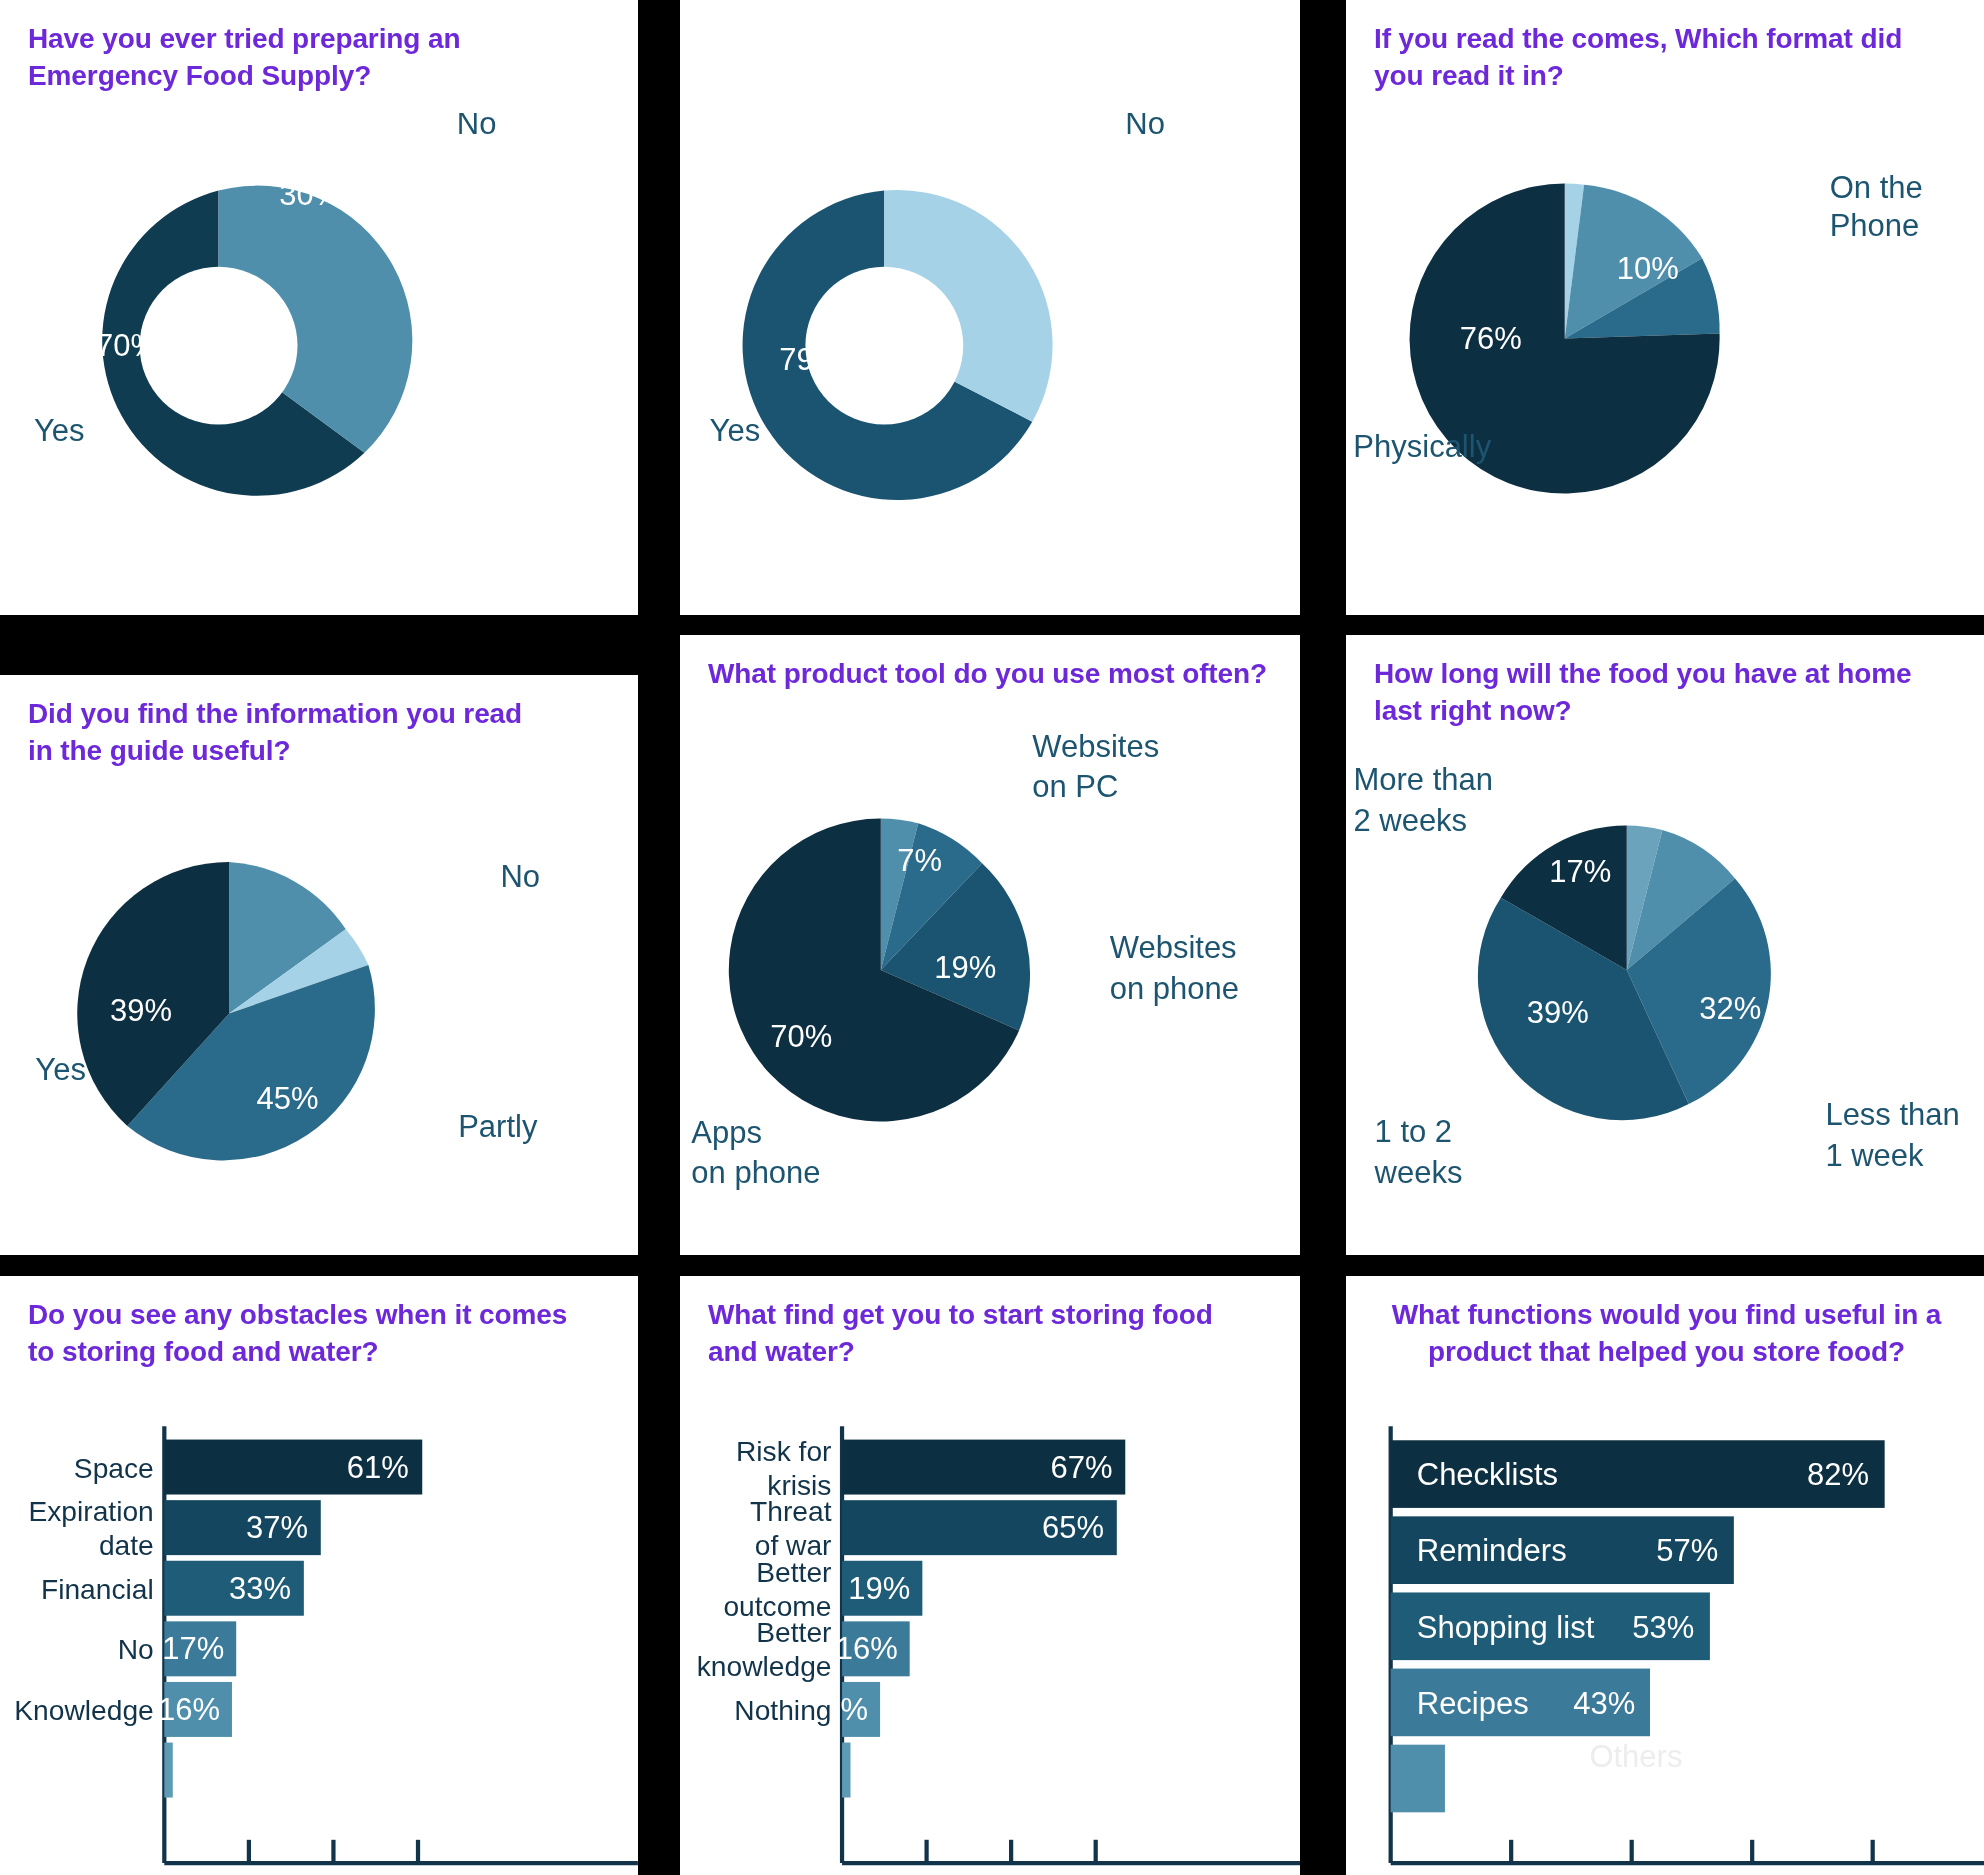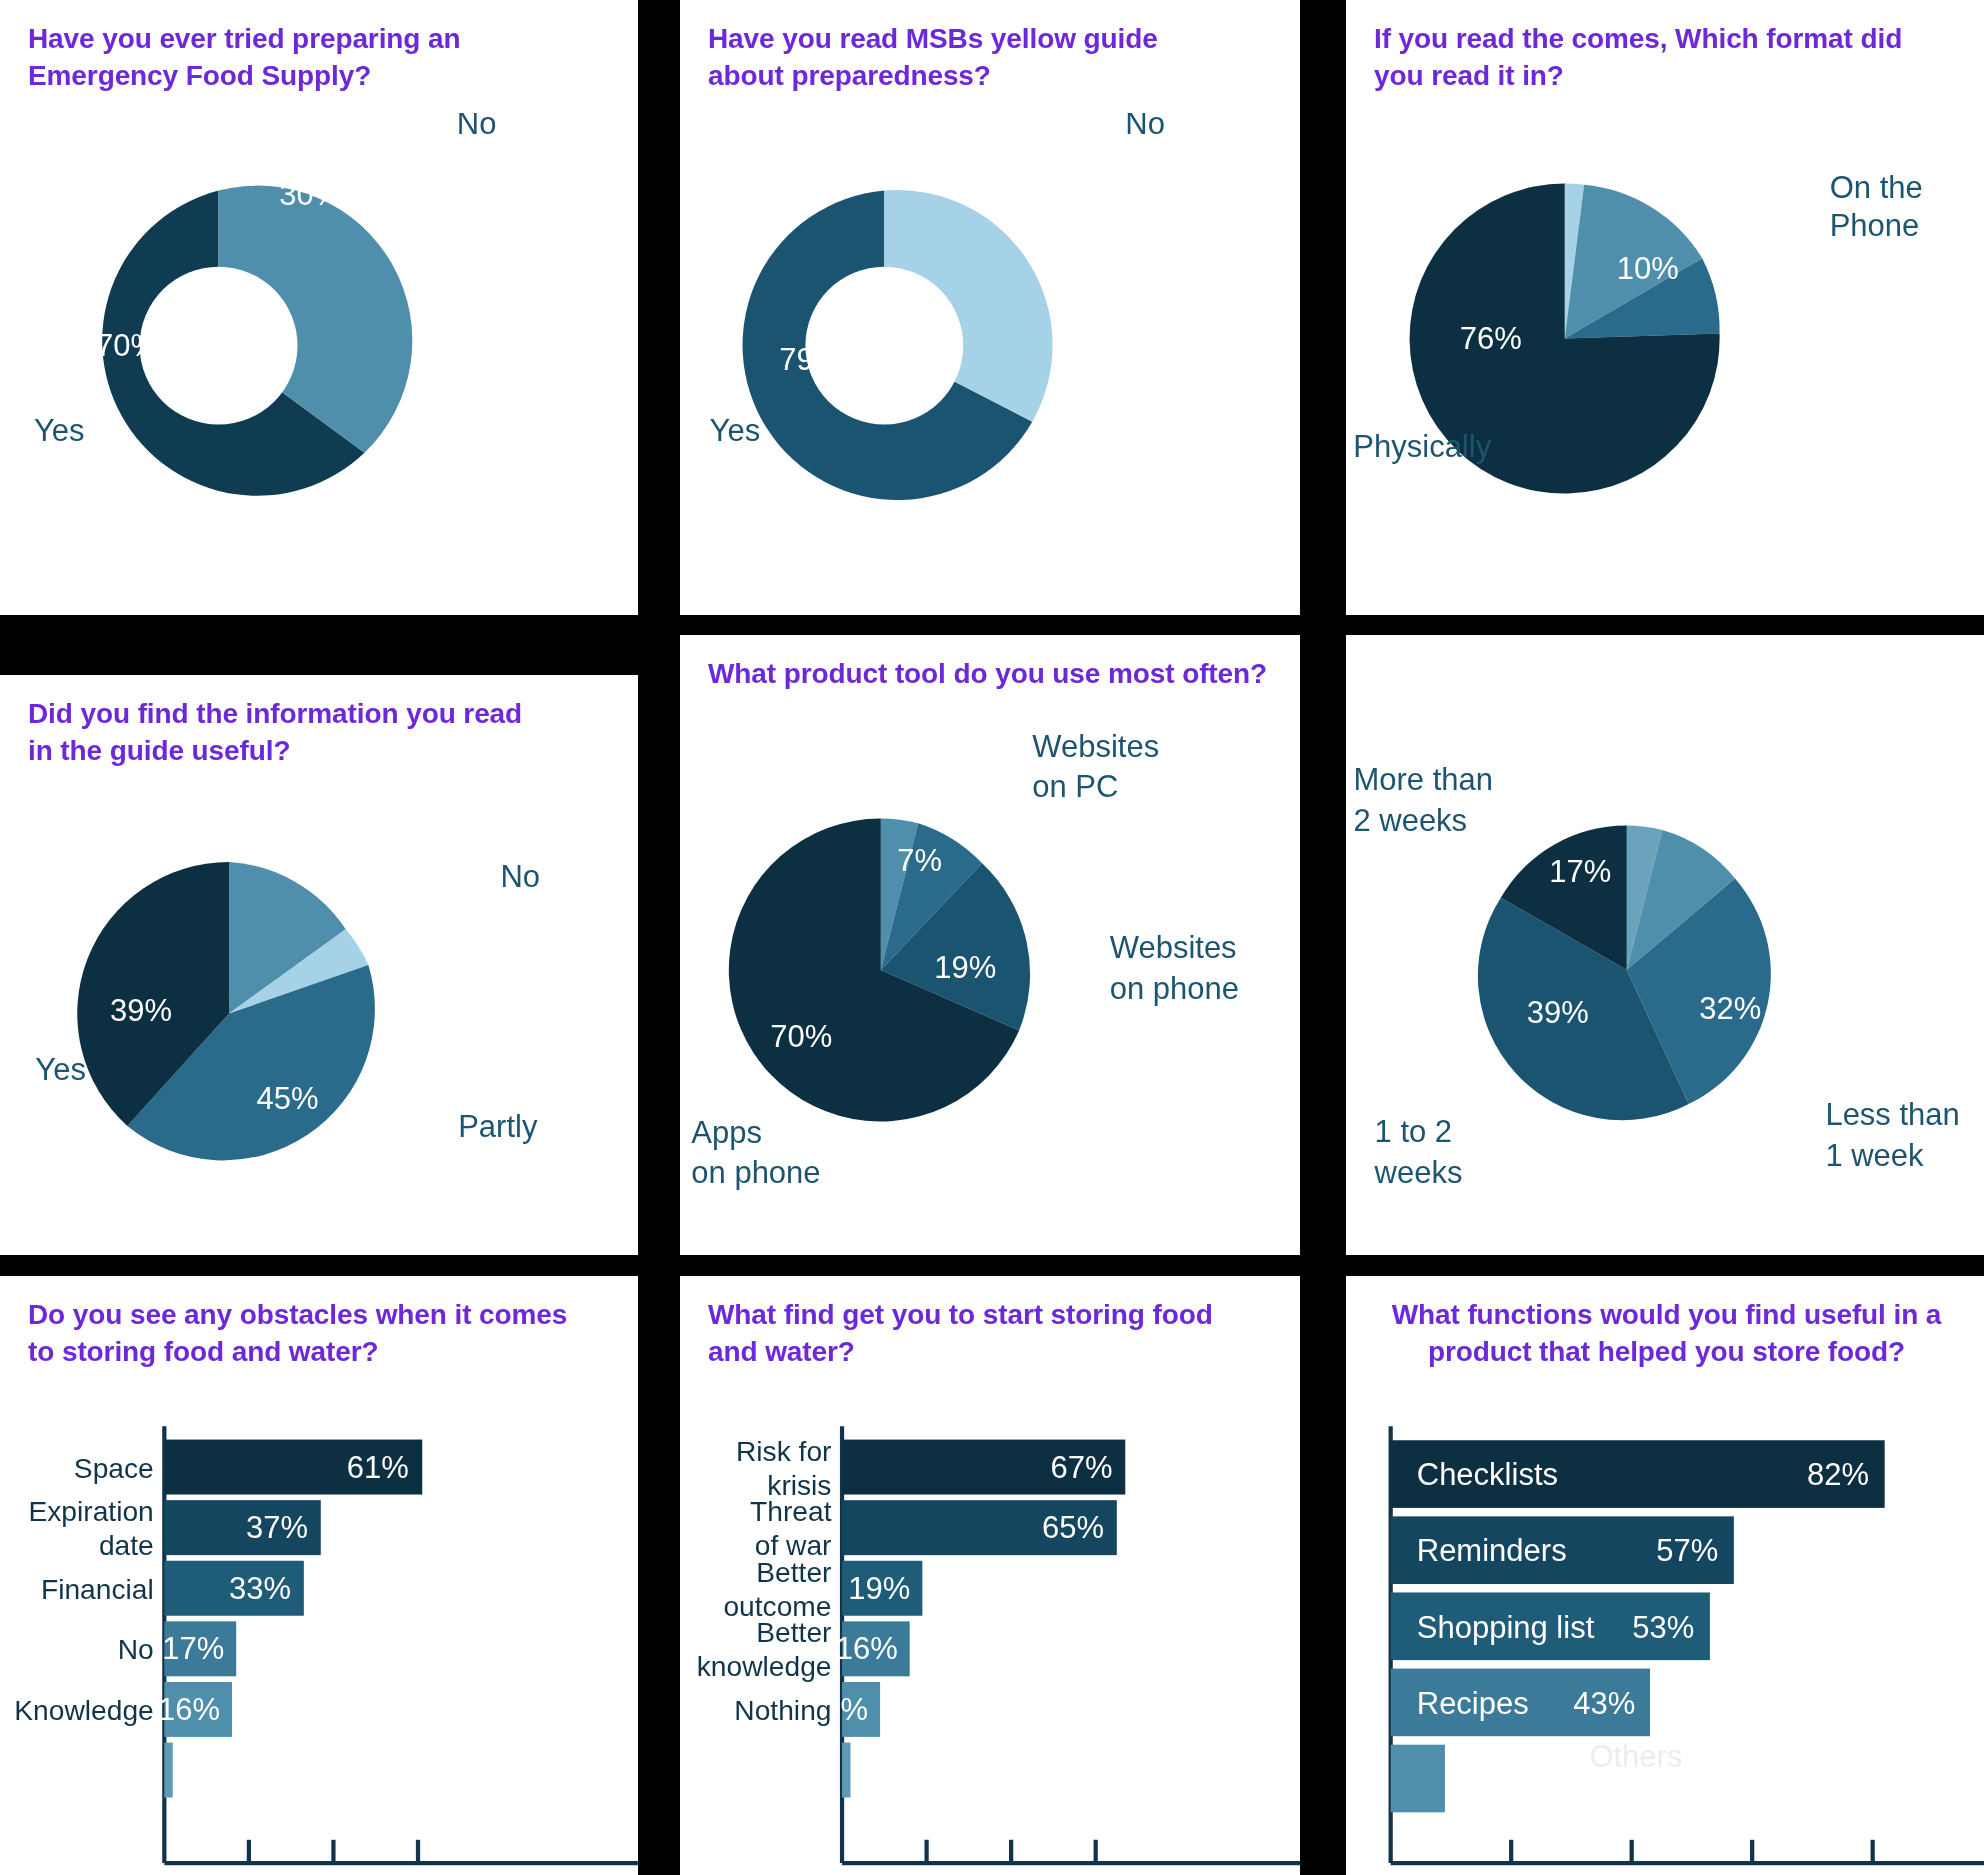--- a/index.html
+++ b/index.html
@@ -68,22 +68,20 @@
       <path d="M 310 330 L 310 110 A 220 220 0 0 1 517 482 L 310 330 Z" fill="#4f8fab"></path>
       <circle cx="310" cy="330" r="112" fill="#ffffff"></circle>
       <text class="sl-pct" x="440" y="130" text-anchor="middle">30%</text>
       <text class="sl-pct" x="180" y="345" text-anchor="middle">70%</text>
       <text class="sl-lbl" x="648" y="30" text-anchor="start">No</text>
       <text class="sl-lbl" x="48" y="465" text-anchor="start">Yes</text>
     </svg>
   </div>
 
   <div class="panel p2">
-    <div class="q-title">Have you read MSBs yellow guide
-about preparedness?</div>
     <svg width="620" height="437" style="left:0; top:113px;" viewBox="0 0 880 620">
 
       <path d="M 290 330 L 290 110 A 220 220 0 1 0 500 438 L 290 330 Z" fill="#1a5470"></path>
 
       <path d="M 290 330 L 290 110 A 220 220 0 0 1 500 438 L 290 330 Z" fill="#a5d2e6"></path>
       <circle cx="290" cy="330" r="112" fill="#ffffff"></circle>
       <text class="sl-pct" x="403" y="110" text-anchor="middle" fill="#12344a">21%</text>
       <text class="sl-pct" x="185" y="365" text-anchor="middle">79%</text>
       <text class="sl-lbl" x="632" y="30" text-anchor="start">No</text>
       <text class="sl-lbl" x="42" y="465" text-anchor="start">Yes</text>
@@ -139,20 +137,22 @@
       <text class="sl-lbl" x="500" y="42" text-anchor="start">Websites</text>
       <text class="sl-lbl" x="500" y="100" text-anchor="start">on PC</text>
       <text class="sl-lbl" x="610" y="328" text-anchor="start">Websites</text>
       <text class="sl-lbl" x="610" y="386" text-anchor="start">on phone</text>
       <text class="sl-lbl" x="16" y="590" text-anchor="start">Apps</text>
       <text class="sl-lbl" x="16" y="648" text-anchor="start">on phone</text>
     </svg>
   </div>
 
   <div class="panel p6">
+    <div class="q-title">How long will the food you have at home
+last right now?</div>
     <svg width="639" height="479" style="left:0; top:106px;" viewBox="0 0 906 680">
 
       <path d="M 398 325 L 398 120 A 205 205 0 0 1 448.6 126.4 Z" fill="#6ba3bc"></path>
       <path d="M 398 325 L 448.6 126.4 A 205 205 0 0 1 551.7 195.3 Z" fill="#4f8fab"></path>
       <path d="M 398 325 L 551.7 195.3 A 205 205 0 0 1 486.0 515.4 Z" fill="#2a6a8a"></path>
       <path d="M 398 325 L 486.0 515.4 A 205 205 0 0 1 219.2 222.6 Z" fill="#1a5470"></path>
       <path d="M 398 325 L 219.2 222.6 A 205 205 0 0 1 398 120 Z" fill="#0d2f42"></path>
       <text class="sl-pct" x="545" y="395" text-anchor="middle">32%</text>
       <text class="sl-pct" x="300" y="400" text-anchor="middle">39%</text>
       <text class="sl-pct" x="332" y="200" text-anchor="middle">17%</text>

